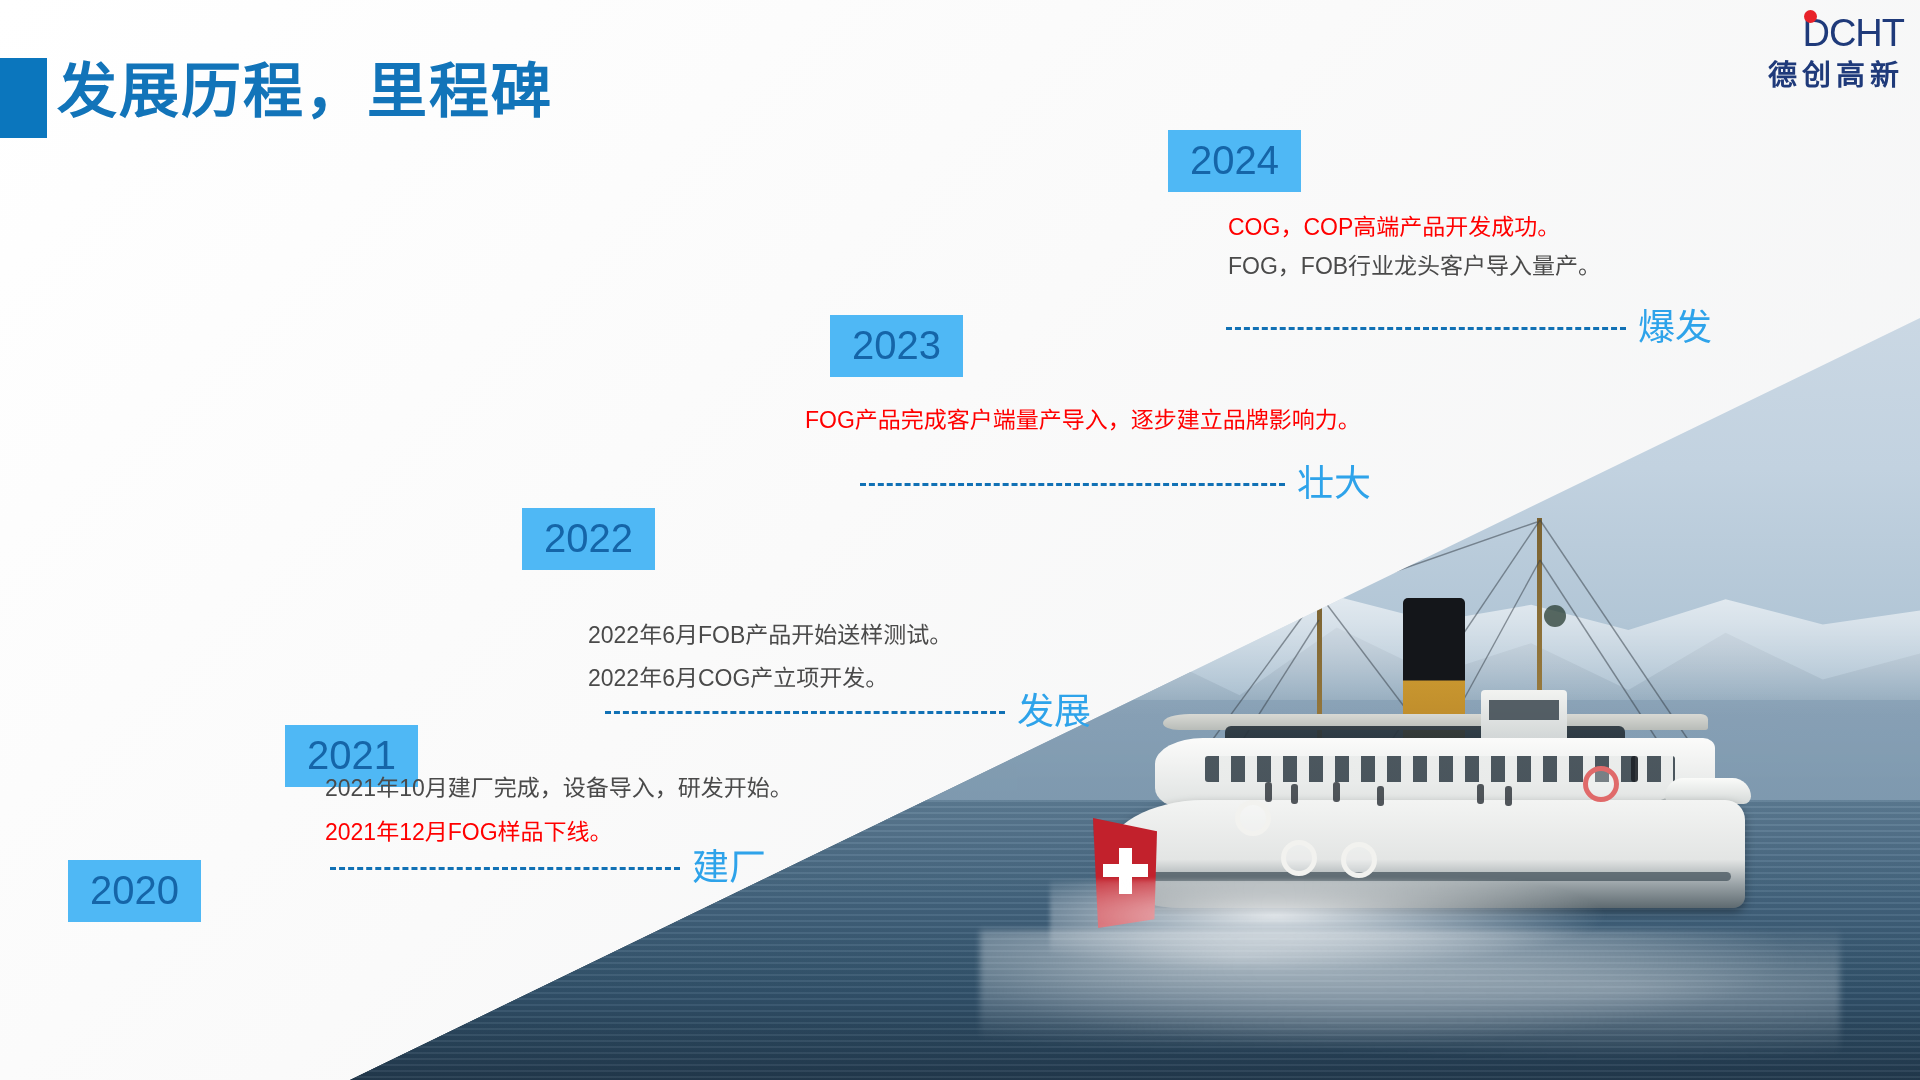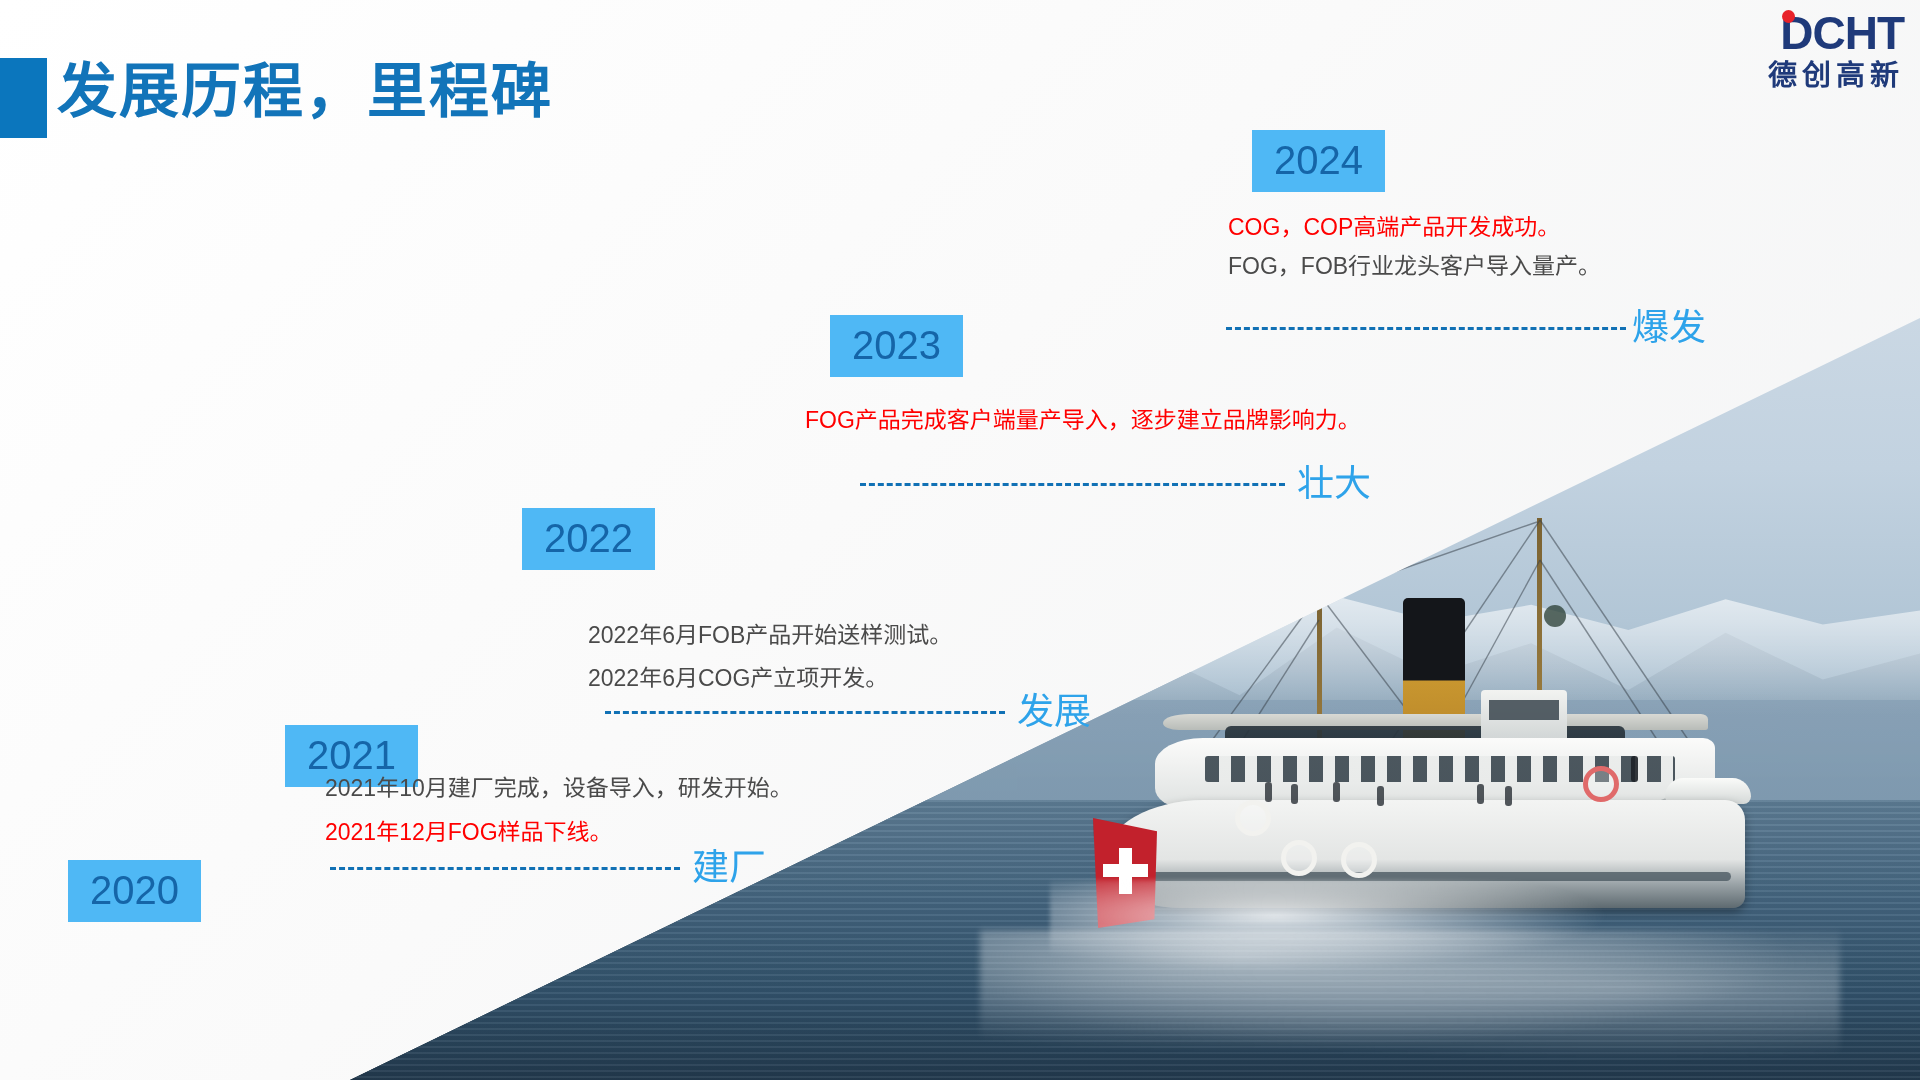--- a/index.html
+++ b/index.html
@@ -202,21 +202,21 @@
   }
   .page-title {
     position: absolute; left: 57px; top: 42px;
     font-size: 60px; font-weight: bold; color: #1274b9;
     letter-spacing: 2px; white-space: nowrap;
   }
 
   
   .logo { position: absolute; right: 16px; top: 8px; width: 190px; height: 92px; text-align: right; }
   .logo-mark {
-    font-size: 46px; font-weight: bold; color: #1f3a7a;
+    font-size: 38px; font-weight: normal; color: #1f3a7a;
     letter-spacing: -1px; line-height: 50px; position: relative; display: inline-block;
   }
   .logo-dot {
     position: absolute; left: 2px; top: 2px; width: 13px; height: 13px;
     border-radius: 50%; background: #e8222a;
   }
   .logo-cn {
     font-size: 29px; font-weight: bold; color: #1f3a7a;
     letter-spacing: 5px; line-height: 34px;
   }
@@ -314,26 +314,26 @@
   <div class="page-title">发展历程，里程碑</div>
 
   <div class="logo">
     <div class="logo-mark">
       <span class="logo-dot"></span>
       <span>DCHT</span>
     </div>
     <div class="logo-cn">德创高新</div>
   </div>
 
-  <div class="year-chip" style="left:1252px; top:130px;text-align:center;">2024</div>
+  <div class="year-chip" style="left:1168px; top:130px;text-align:center;">2024</div>
   <div class="entry-line red" style="left:1228px; top:207px;">COG，COP高端产品开发成功。</div>
   <div class="entry-line gray" style="left:1228px; top:246px;">FOG，FOB行业龙头客户导入量产。</div>
   <div class="dash-row" style="left:1226px; top:308px;">
     <div class="dash" style="width:400px;"></div>
-    <div class="stage-label" style="margin-left:6px;font-family:Liberation Serif, serif;">爆发</div>
+    <div class="stage-label" style="margin-left:12px;font-family:Liberation Serif, serif;">爆发</div>
   </div>
 
   <div class="year-chip" style="left:830px; top:315px;">2023</div>
   <div class="entry-line red" style="left:805px; top:400px;">FOG产品完成客户端量产导入，逐步建立品牌影响力。</div>
   <div class="dash-row" style="left:860px; top:464px;">
     <div class="dash" style="width:425px;"></div>
     <div class="stage-label">壮大</div>
   </div>
 
   <div class="year-chip" style="left:522px; top:508px;">2022</div>

